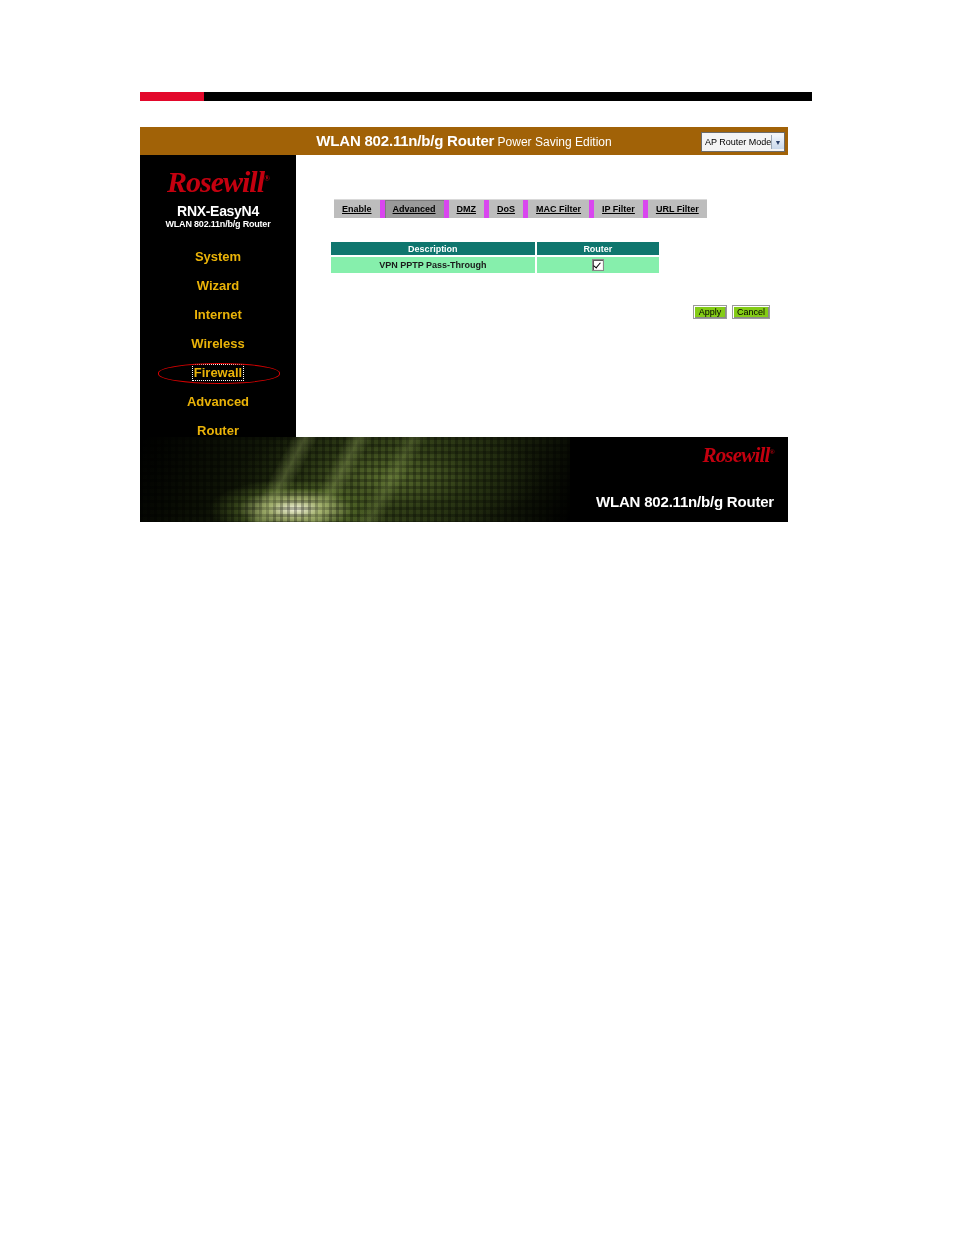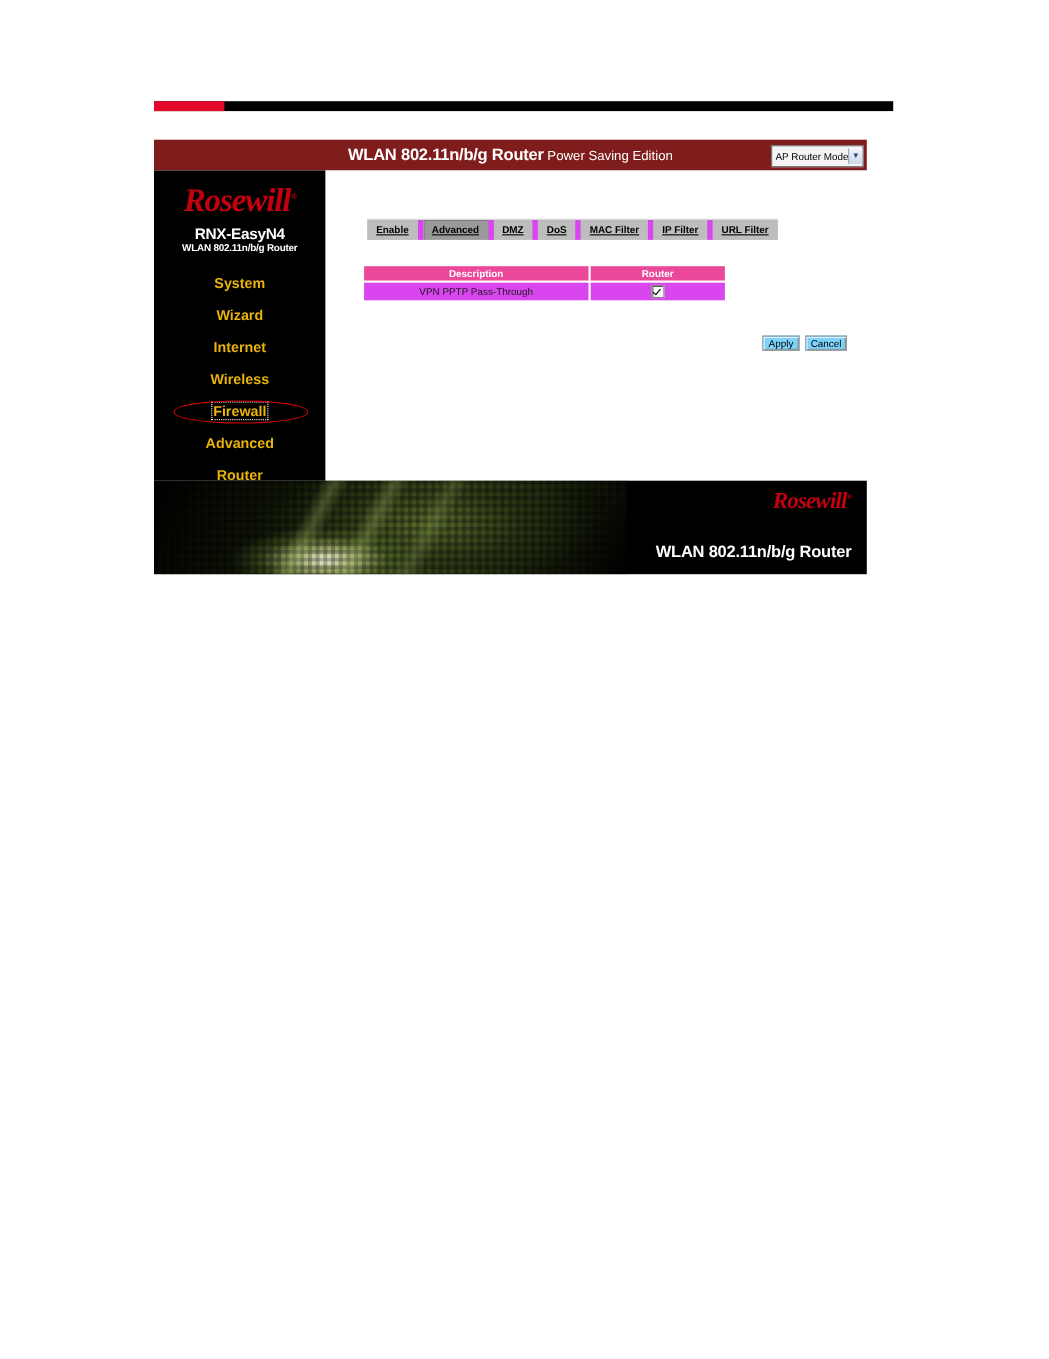--- a/index.html
+++ b/index.html
@@ -43,21 +43,21 @@
     background: #ffffff;
   }
 
   
   .header-band {
     position: absolute;
     left: 0;
     top: 0;
     width: 648px;
     height: 28px;
-    background: #7f1d1d;
+    background: #a16207;
   }
   .header-title {
     position: absolute;
     left: 0;
     top: 0;
     width: 648px;
     height: 28px;
     line-height: 28px;
     text-align: center;
     color: #ffffff;
@@ -222,37 +222,38 @@
   .data-table {
     position: absolute;
     left: 33px;
     top: 85px;
     width: 332px;
     border-collapse: separate;
     border-spacing: 2px 2px;
     font-size: 9px;
   }
   .data-table th {
-    background: #ec4899;
+    background: #0f766e;
     color: #ffffff;
     font-size: 9px;
     font-weight: bold;
     height: 11px;
     padding: 1px 0;
     text-align: center;
   }
   .data-table th.col-desc { width: 205px; }
   .data-table th.col-sel { width: 123px; }
   .data-table td {
-    background: #d946ef;
+    background: #86efac;
     height: 14px;
     text-align: center;
     color: #1a1a1a;
     font-size: 9px;
     padding: 1px 0;
+    font-weight: bold;
   }
   .chk {
     display: inline-block;
     width: 10px;
     height: 10px;
     background: #ffffff;
     border: 1px solid #888888;
     box-shadow: inset 1px 1px 0 #5a5a5a, inset -1px -1px 0 #f2f2f2;
     position: relative;
     vertical-align: middle;
@@ -279,21 +280,21 @@
     gap: 5px;
   }
   .btn {
     min-width: 34px;
     height: 14px;
     line-height: 13px;
     padding: 0 4px;
     font-size: 9px;
     color: #000000;
     text-align: center;
-    background: #7dd3fc;
+    background: #84cc16;
     border: 1px solid #9a9a9a;
     box-shadow: inset 1px 1px 0 #ffffff, inset -1px -1px 0 #8a8a8a;
     cursor: pointer;
     box-sizing: border-box;
   }
 
   
   #footer {
     position: absolute;
     left: 0;

